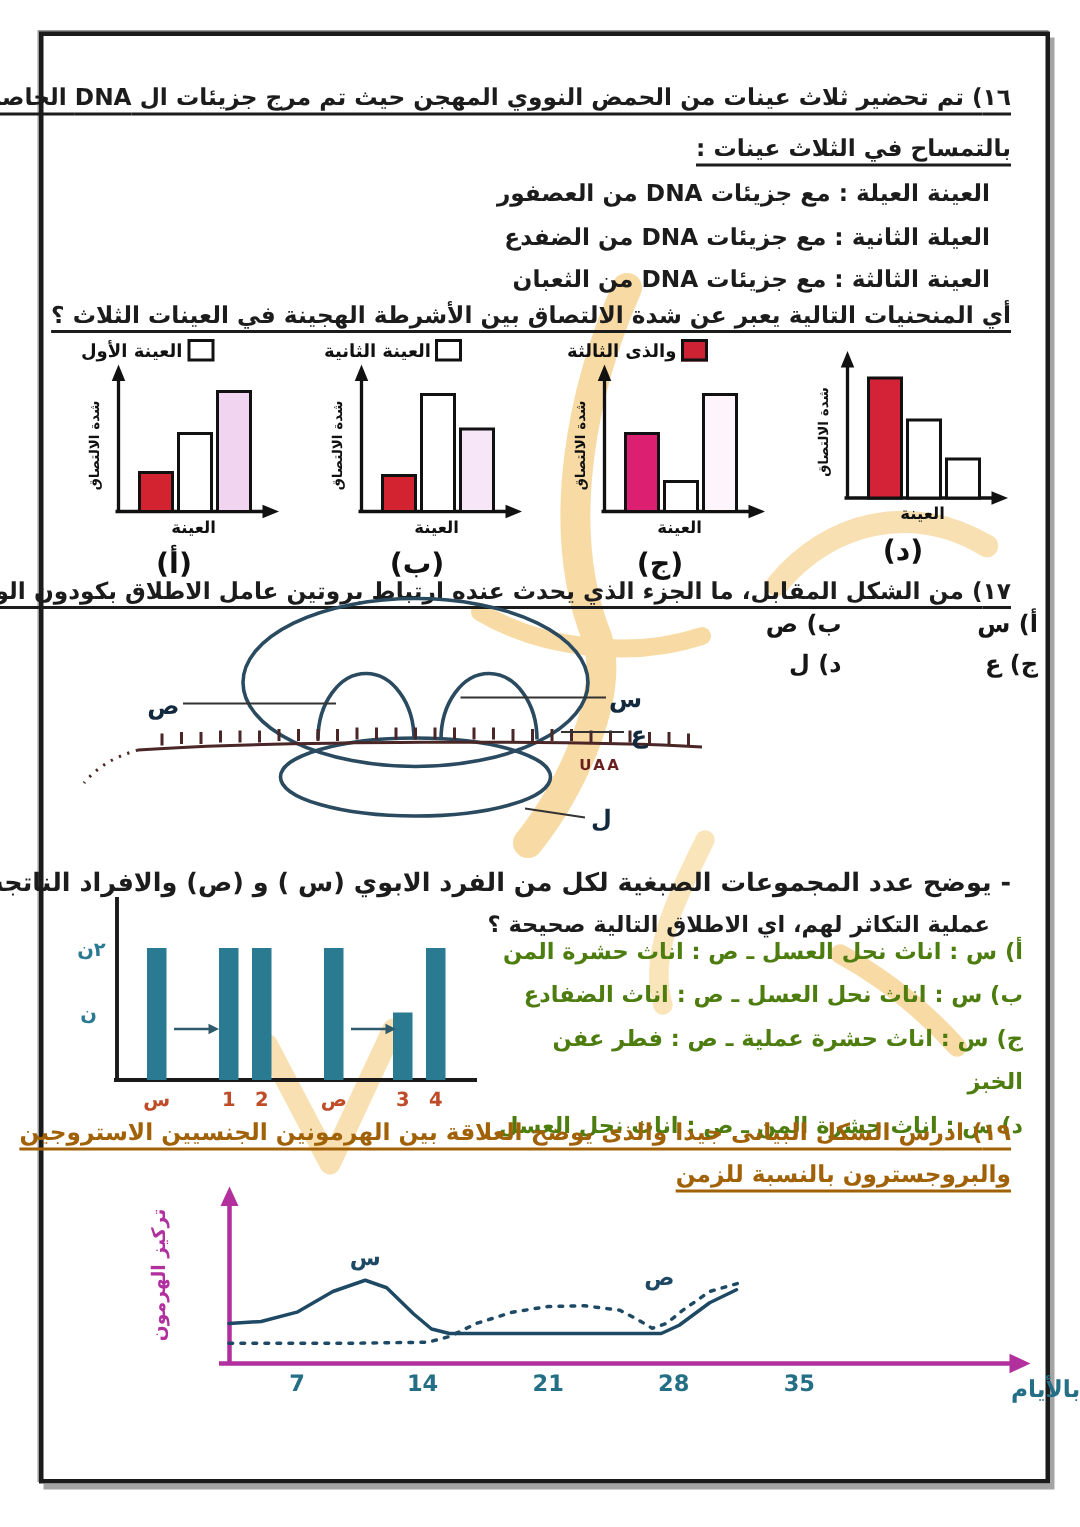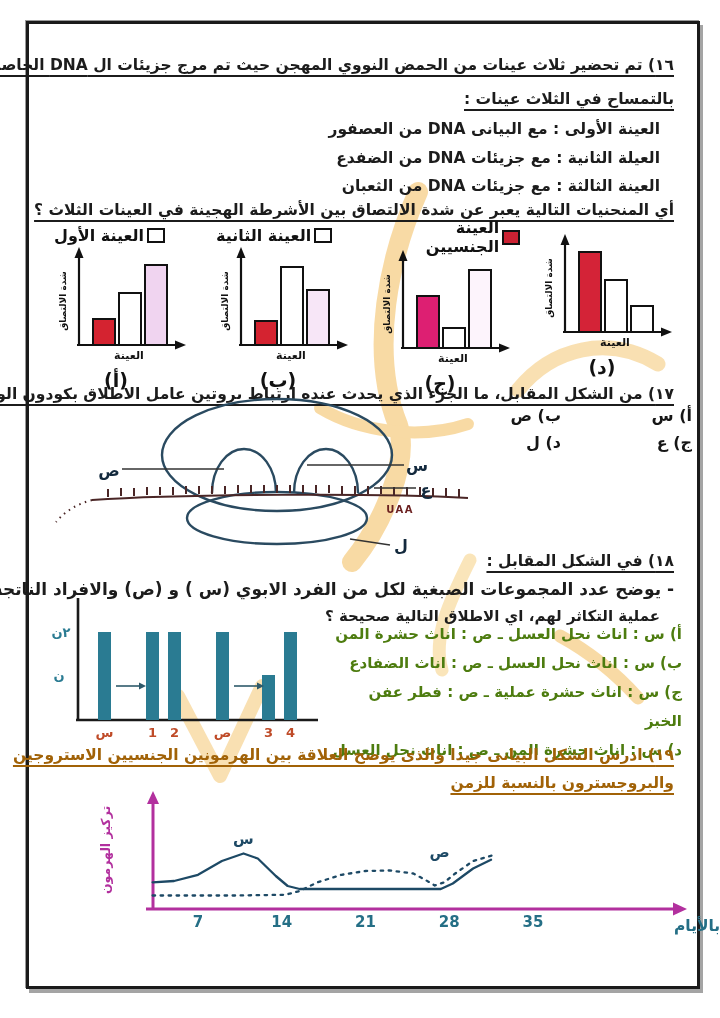--- a/index.html
+++ b/index.html
@@ -8,21 +8,21 @@
   .frame{position:absolute;left:26px;top:21px;width:668px;height:962px;
          border:3px solid #1b1b1b;box-shadow:3px 4px 0 rgba(90,90,90,.55), -1px -1px 0 #9a9a9a;
          background:transparent;}
   .txt{position:absolute;direction:rtl;text-align:right;font-weight:bold;color:#1c1c1c;
        font-size:15.5px;line-height:26px;white-space:nowrap;}
   .u{text-decoration:underline;text-underline-offset:5px;text-decoration-thickness:1.5px;}
   .charts-row{position:absolute;top:226px;left:36px;right:38px;height:152px;
               display:flex;flex-direction:row-reverse;justify-content:space-between;}
   .mini-cell{width:160px;display:flex;flex-direction:column;align-items:center;}
   .legend{height:22px;direction:rtl;display:flex;align-items:center;gap:3px;
-          font-size:16px;font-weight:bold;color:#111;align-self:flex-end;padding-left:18px;}
+          font-size:12px;font-weight:bold;color:#111;align-self:flex-end;padding-left:18px;}
   .legend .sw{width:14px;height:11px;border:2px solid #111;display:inline-block;}
   .opt-letter{font-size:19px;font-weight:bold;color:#111;text-align:center;margin-top:6px;}
   .q17-opts{position:absolute;top:406px;left:430px;width:262px;direction:rtl;
             display:grid;grid-template-columns:1fr 1fr;row-gap:8px;
             font-size:16px;font-weight:bold;color:#161616;}
   .q18-opts{position:absolute;top:620px;left:330px;right:38px;direction:rtl;text-align:right;
             font-size:15px;font-weight:bold;color:#4d7c0f;line-height:29px;}
   .q19-head{color:#a16207;}
   svg{position:absolute;overflow:visible;}
   .wm{pointer-events:none;opacity:.5;}
@@ -40,21 +40,21 @@
       <path d="M470,560 C450,600 432,638 442,670" stroke="#f6cc78" stroke-width="13"></path>
       <path d="M560,636 C595,655 620,678 638,698" stroke="#f2b64b" stroke-width="13"></path>
       <path d="M178,696 L220,776 L262,686" stroke="#f4c266" stroke-width="14" stroke-linejoin="round"></path>
     </g>
   </svg>
 
   <div class="frame"></div>
 
   <div class="txt u" style="top:52px;right:46px;">١٦) تم تحضير ثلاث عينات من الحمض النووي المهجن حيث تم مرج جزيئات ال DNA الخاصة</div>
   <div class="txt u" style="top:86px;right:46px;text-align:right;">بالتمساح في الثلاث عينات :</div>
-  <div class="txt" style="top:116px;right:60px;">العينة الأولى : مع البيانى DNA من العصفور</div>
+  <div class="txt" style="top:116px;right:60px;">العينة العيلة : مع جزيئات DNA من العصفور</div>
   <div class="txt" style="top:145px;right:60px;">العيلة الثانية : مع جزيئات DNA من الضفدع</div>
   <div class="txt" style="top:173px;right:60px;margin-left:16px;">العينة الثالثة : مع جزيئات DNA من الثعبان</div>
   <div class="txt u" style="top:197px;right:46px;margin-left:28px;">أي المنحنيات التالية يعبر عن شدة الالتصاق بين الأشرطة الهجينة في العينات الثلاث ؟</div>
 
   <div class="charts-row">
     <div class="mini-cell">
       <div class="legend">
         <span class="sw" style="background:#ffffff"></span>
         <span>العينة الأول</span>
       </div>
@@ -85,21 +85,21 @@
           <rect x="78" y="22" width="22" height="78" fill="#ffffff" stroke="#111" stroke-width="2"></rect>
           <rect x="104" y="45" width="22" height="55" fill="#f7e6f7" stroke="#111" stroke-width="2"></rect>
           <text transform="translate(25,56) rotate(-90)" text-anchor="middle" font-size="9" font-weight="bold" fill="#111">شدة الالتصاق</text>
           <text x="88" y="114" text-anchor="middle" font-size="11" font-weight="bold" fill="#111">العينة</text>
         </svg>
       <div class="opt-letter">(ب)</div>
     </div>
     <div class="mini-cell">
       <div class="legend">
         <span class="sw" style="background:#cc2233"></span>
-        <span>العينة الجنسيين</span>
+        <span>والذى الثالثة</span>
       </div>
       <svg class="mini-svg" style="position:static" width="150" height="118" viewBox="0 0 150 118">
           <line x1="38" y1="100" x2="38" y2="10" stroke="#111" stroke-width="2.2"></line>
           <polygon points="38,2 33.5,13 42.5,13" fill="#111"></polygon>
           <line x1="36" y1="100" x2="136" y2="100" stroke="#111" stroke-width="2.2"></line>
           <polygon points="145,100 134,95.5 134,104.5" fill="#111"></polygon>
           <rect x="52" y="48" width="22" height="52" fill="#dd1f72" stroke="#111" stroke-width="2"></rect>
           <rect x="78" y="80" width="22" height="20" fill="#ffffff" stroke="#111" stroke-width="2"></rect>
           <rect x="104" y="22" width="22" height="78" fill="#fdf4fc" stroke="#111" stroke-width="2"></rect>
           <text transform="translate(25,56) rotate(-90)" text-anchor="middle" font-size="9" font-weight="bold" fill="#111">شدة الالتصاق</text>
@@ -155,21 +155,20 @@
     </g>
     <g font-size="16" font-weight="bold" fill="#13293d" text-anchor="middle">
       <text x="57" y="78">ص</text>
       <text x="365" y="73">س</text>
       <text x="374" y="97">ع</text>
       <text x="349" y="153">ل</text>
     </g>
     <text x="362" y="115" font-size="10" font-weight="bold" letter-spacing="1.5" fill="#6a1f1f">UAA</text>
   </svg>
 
-  <div class="txt u" style="top:548px;right:46px;">١٨)  في الشكل المقابل :</div>
   <div class="txt" style="top:576px;right:46px;font-size:17px;">- يوضح عدد المجموعات الصبغية لكل من الفرد الابوي (س ) و (ص) والافراد الناتجة عن</div>
   <div class="txt" style="top:603px;right:60px;font-size:15px;">عملية التكاثر لهم، اي الاطلاق التالية صحيحة ؟</div>
 
   <div class="q18-opts">
     <div>أ) س : اناث نحل العسل  ـ   ص : اناث حشرة المن</div>
     <div>ب) س : اناث نحل العسل ـ ص : اناث الضفادع</div>
     <div>ج) س : اناث حشرة عملية  ـ  ص : فطر عفن الخبز</div>
     <div>د) س : اناث حشرة المن    ـ ص : اناث نحل العسل</div>
   </div>
 

